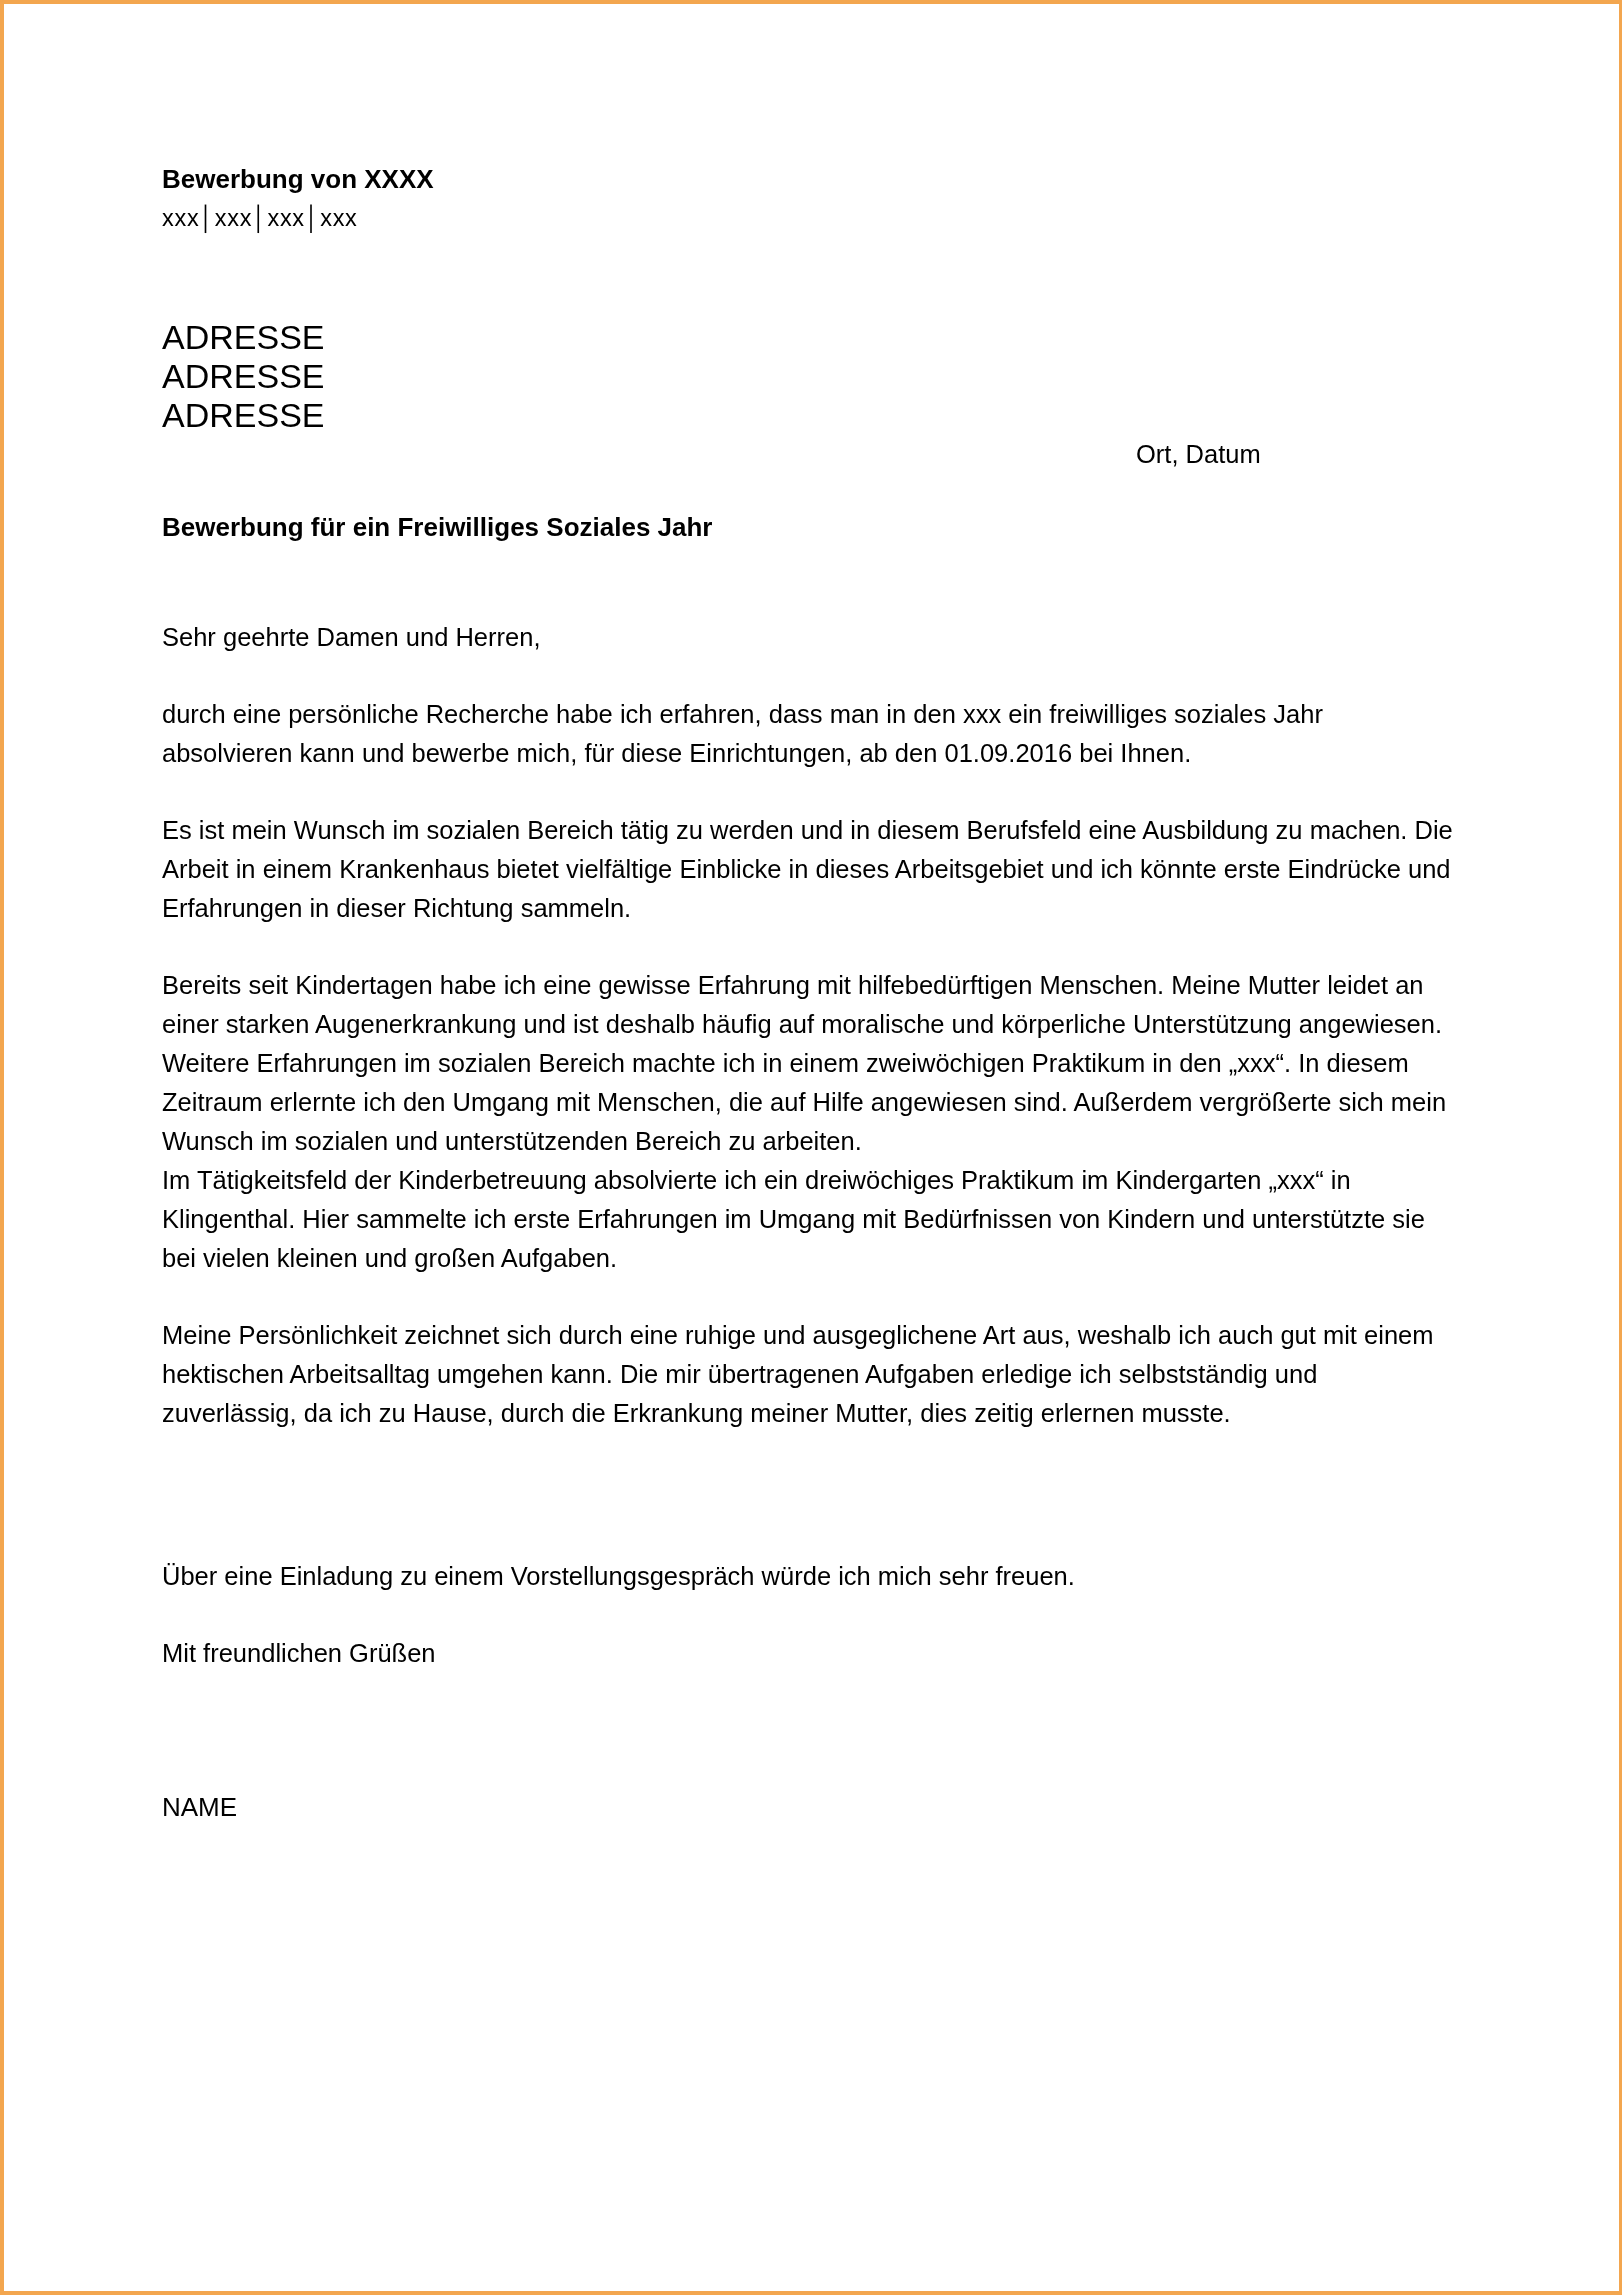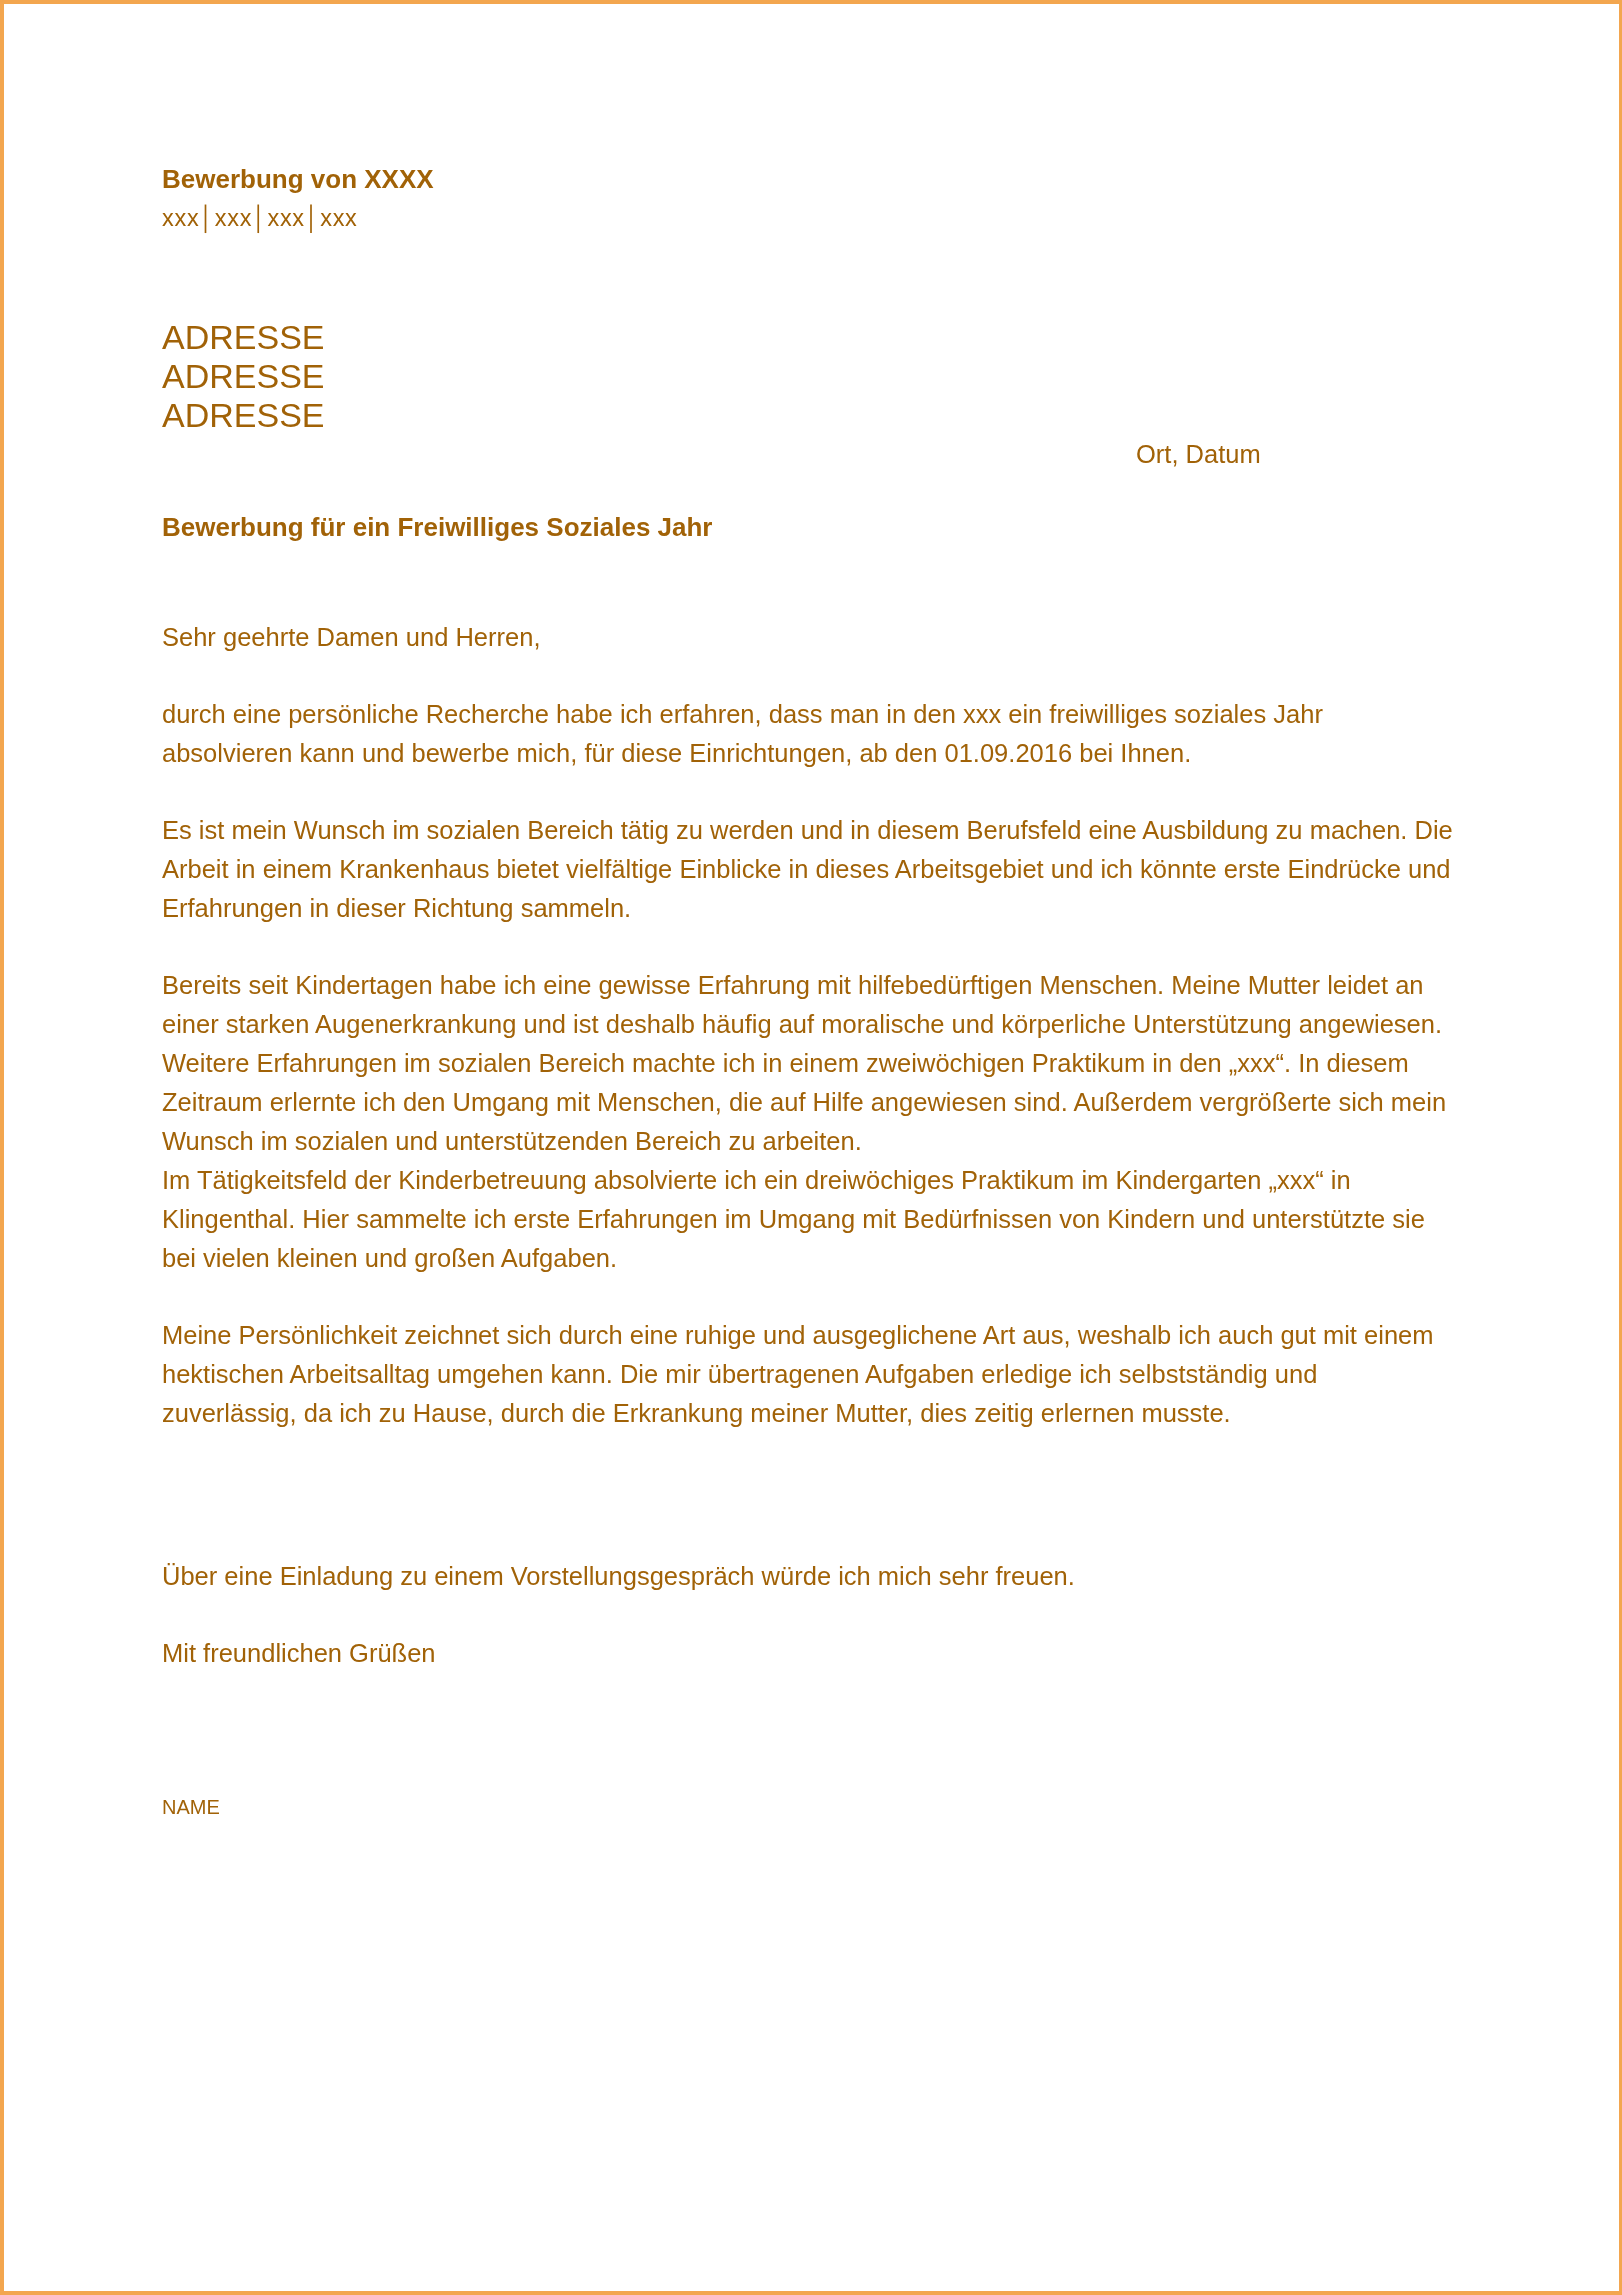--- a/index.html
+++ b/index.html
@@ -17,21 +17,21 @@
     overflow: hidden;
   }
   .content {
     box-sizing: border-box;
     width: 100%;
     height: 100%;
     padding: 156px 161px 0 158px;
     font-family: "Liberation Sans", "DejaVu Sans", sans-serif;
     font-size: 25.5px;
     line-height: 39px;
-    color: #a16207;
+    color: #000000;
   }
   .applicant-title {
     font-weight: 700;
     font-size: 26px;
   }
   .contact-line {
     font-size: 23.5px;
     letter-spacing: 0.7px;
   }
   .address-block {
@@ -58,21 +58,21 @@
     max-width: 1308px;
   }
   .closing-line {
     margin: 124px 0 0 0;
   }
   .regards-line {
     margin: 38px 0 0 0;
   }
   .signature-name {
     margin: 115px 0 0 0;
-    font-size: 20px;
+    font-size: 26px;
   }
   .attachments-line {
     margin: 38px 0 0 0;
   }
 </style>
 </head>
 <body>
 
 <div class="page" style="border-color: rgb(243, 166, 79); background: rgb(255, 255, 255);">
   <div class="content">

